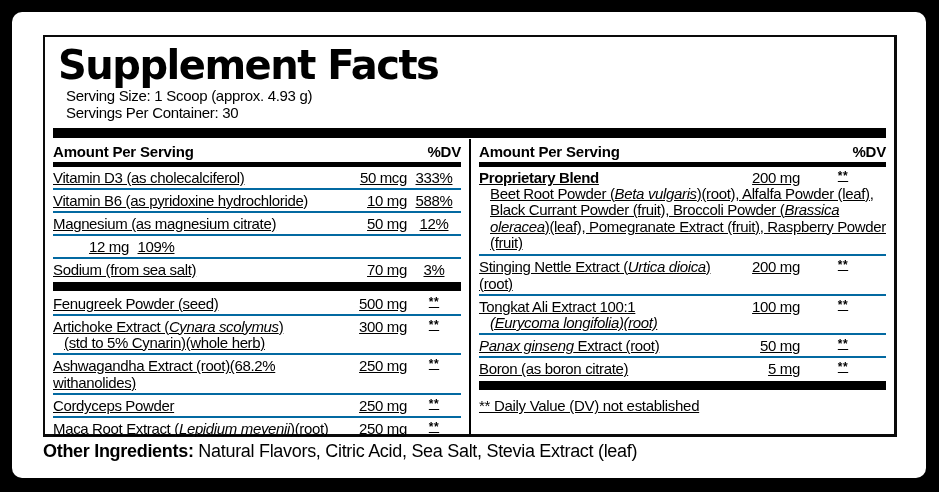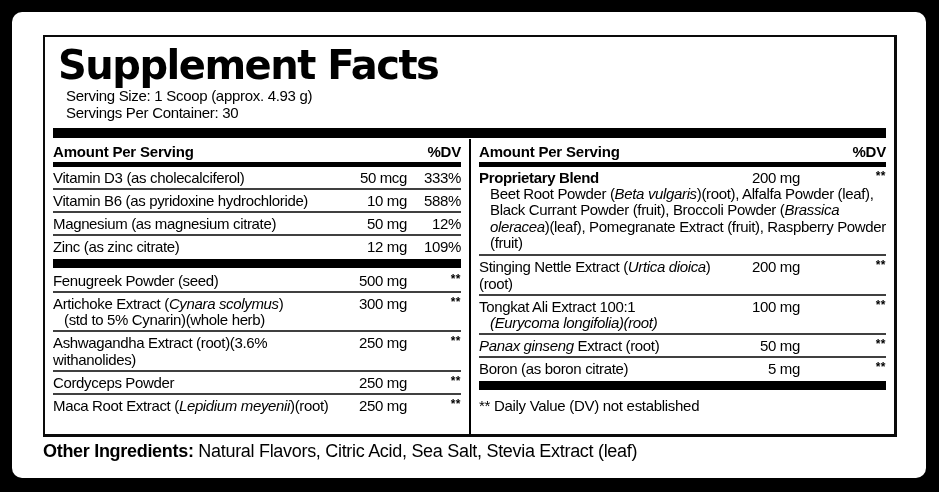--- a/index.html
+++ b/index.html
@@ -67,30 +67,30 @@
   .col-header {
     display: flex;
     justify-content: space-between;
     align-items: flex-start;
     font-weight: bold;
     font-size: 15px;
     letter-spacing: -0.2px;
     padding: 4px 0 2px;
     border-bottom: 5px solid #000;
   }
-  .rows { font-size: 15px; letter-spacing: -0.35px; }
-  .row { border-top: 2px solid #404040; padding: 2px 0 2px; }
+  .rows { font-size: 15px; letter-spacing: -0.35px; text-decoration: underline; }
+  .row { border-top: 2px solid #0369a1; padding: 2px 0 2px; }
   .rows .row:first-child { border-top: none; }
   .rows .bar + .row { border-top: none; }
   .row-main { display: flex; align-items: flex-start; line-height: 17px; }
   .row-name { flex: 1; min-width: 0; }
   .row-name.b { font-weight: bold; }
   .row-amount { width: 76px; text-align: right; white-space: nowrap; flex: none; }
   .col.right .row-amount { width: 70px; }
-  .row-dv { width: 54px; text-align: right; white-space: nowrap; flex: none; font-weight: normal; }
+  .row-dv { width: 54px; text-align: center; white-space: nowrap; flex: none; font-weight: normal; }
   .col.right .row-dv { width: 86px; }
   .row-dv.star { font-size: 12px; letter-spacing: 0.5px; line-height: 14px; font-weight: bold; }
   .row-sub { padding-left: 11px; line-height: 16.5px; letter-spacing: -0.35px; }
   .i { font-style: italic; }
   .bar { height: 9px; background: #000; margin: 2px 0; }
   .footnote { font-size: 15px; letter-spacing: -0.3px; padding: 5px 0 0; }
   .other-ing {
     position: absolute;
     left: 31px; top: 429px;
     font-size: 18px;
@@ -137,44 +137,50 @@
   </div>
               <div class="row">
     <div class="row-main">
       <span class="row-name"><span>Magnesium (as magnesium citrate)</span></span>
       <span class="row-amount">50 mg</span>
       <span class="row-dv">12%</span>
     </div>
   </div>
               <div class="row">
     <div class="row-main">
-      <span class="row-name"><span>Zinc (as zinc citrate)</span></span>
       <span class="row-amount">12 mg</span>
       <span class="row-dv">109%</span>
     </div>
   </div>
+              <div class="row">
+    <div class="row-main">
+      <span class="row-name"><span>Sodium (from sea salt)</span></span>
+      <span class="row-amount">70 mg</span>
+      <span class="row-dv">3%</span>
+    </div>
+  </div>
               <div class="bar"></div>
               <div class="row">
     <div class="row-main">
       <span class="row-name"><span>Fenugreek Powder (seed)</span></span>
       <span class="row-amount">500 mg</span>
       <span class="row-dv star">**</span>
     </div>
   </div>
               <div class="row">
     <div class="row-main">
       <span class="row-name"><span>Artichoke Extract (</span><span class="i">Cynara scolymus</span><span>)</span></span>
       <span class="row-amount">300 mg</span>
       <span class="row-dv star">**</span>
     </div>
   <div class="row-sub"><span>(std to 5% Cynarin)(whole herb)</span></div>
               </div>
               <div class="row">
     <div class="row-main">
-      <span class="row-name"><span>Ashwagandha Extract (root)(3.6% withanolides)</span></span>
+      <span class="row-name"><span>Ashwagandha Extract (root)(68.2% withanolides)</span></span>
       <span class="row-amount">250 mg</span>
       <span class="row-dv star">**</span>
     </div>
   </div>
               <div class="row">
     <div class="row-main">
       <span class="row-name"><span>Cordyceps Powder</span></span>
       <span class="row-amount">250 mg</span>
       <span class="row-dv star">**</span>
     </div>

